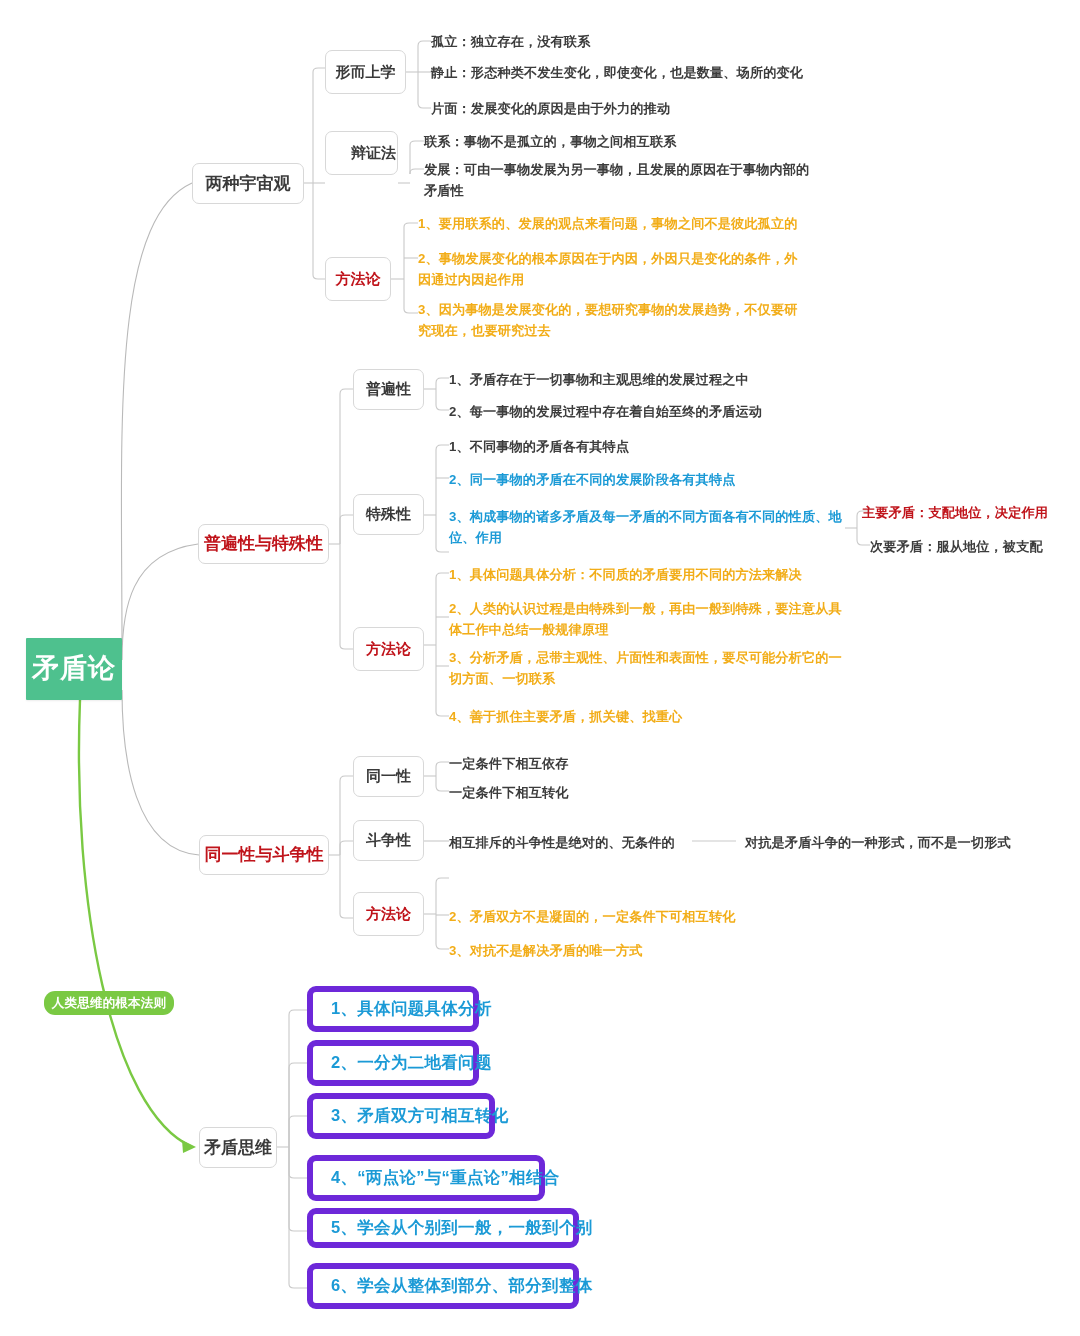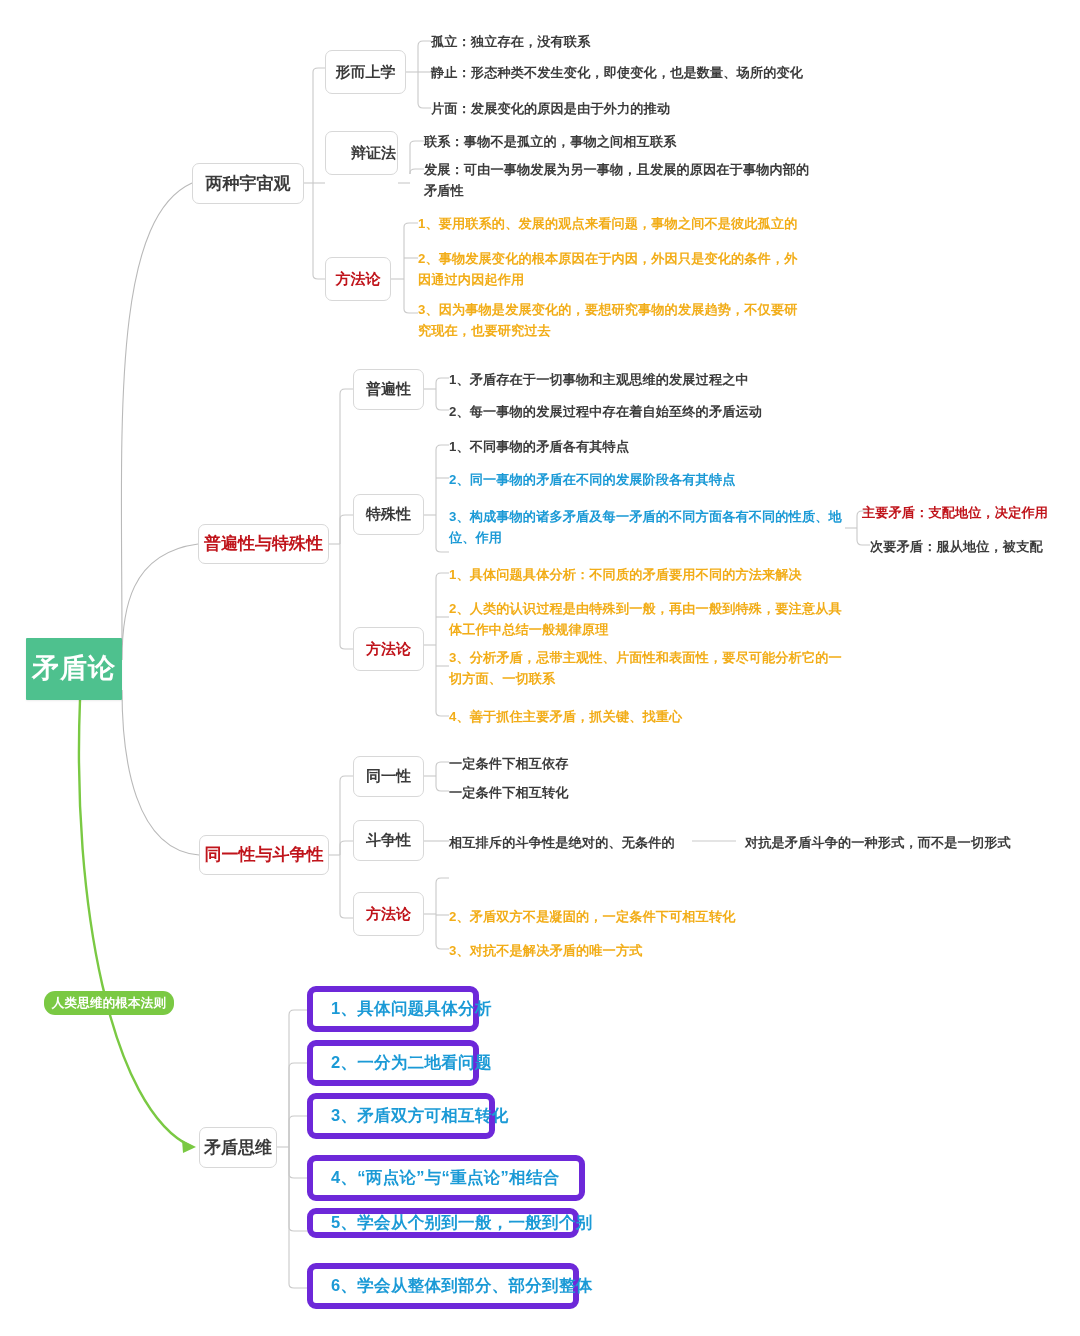--- a/index.html
+++ b/index.html
@@ -322,23 +322,23 @@
 
   <div class="bluebox" style="left:307px;top:986px;width:172px;height:46px;">
     <span>1、具体问题具体分析</span>
   </div>
   <div class="bluebox" style="left:307px;top:1040px;width:172px;height:46px;">
     <span>2、一分为二地看问题</span>
   </div>
   <div class="bluebox" style="left:307px;top:1093px;width:188px;height:46px;">
     <span>3、矛盾双方可相互转化</span>
   </div>
-  <div class="bluebox" style="left:307px;top:1155px;width:278px;height:46px;">
+  <div class="bluebox" style="left:307px;top:1155px;width:238px;height:46px;">
     <span>4、“两点论”与“重点论”相结合</span>
   </div>
-  <div class="bluebox" style="left:307px;top:1208px;width:272px;height:30px;">
+  <div class="bluebox" style="left:307px;top:1208px;width:272px;height:40px;">
     <span>5、学会从个别到一般，一般到个别</span>
   </div>
   <div class="bluebox" style="left:307px;top:1263px;width:272px;height:46px;">
     <span>6、学会从整体到部分、部分到整体</span>
   </div>
 
 </div>
 
 </body></html>

